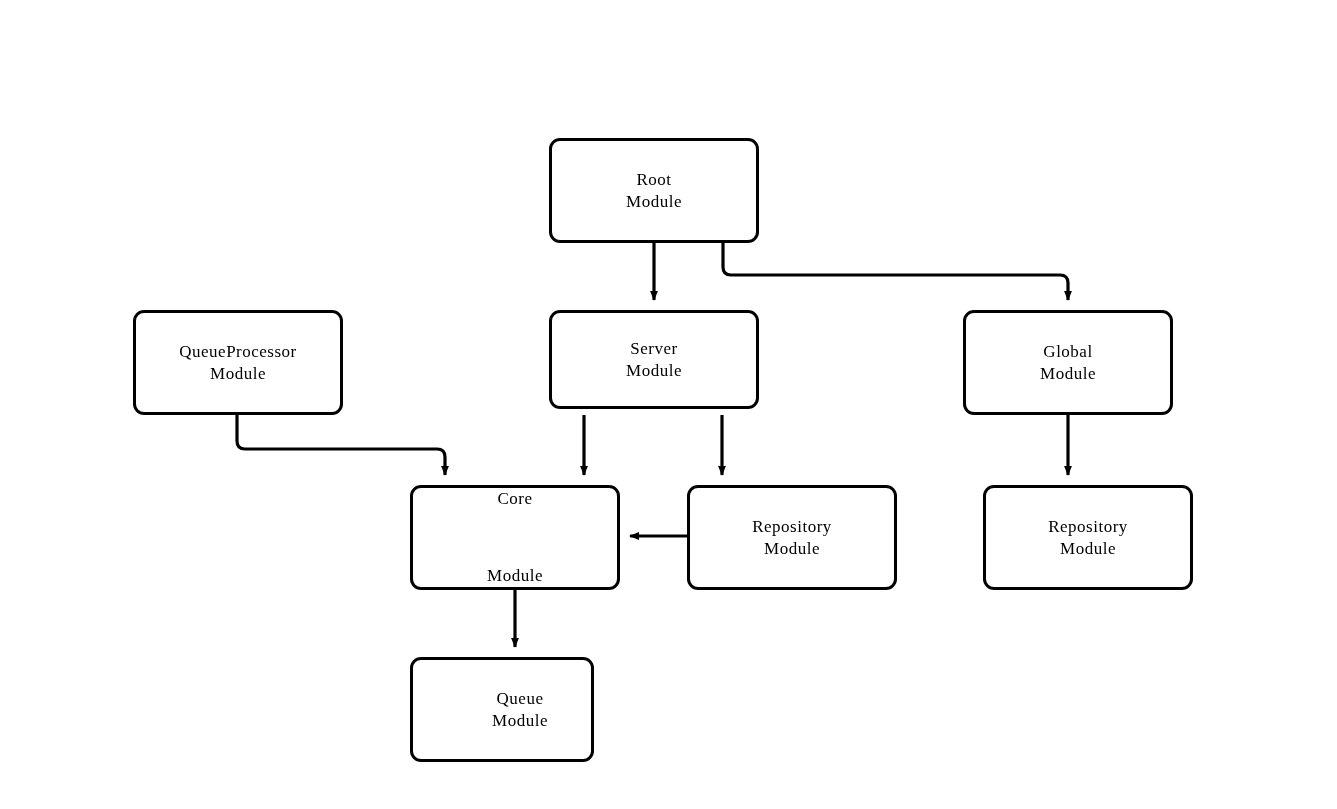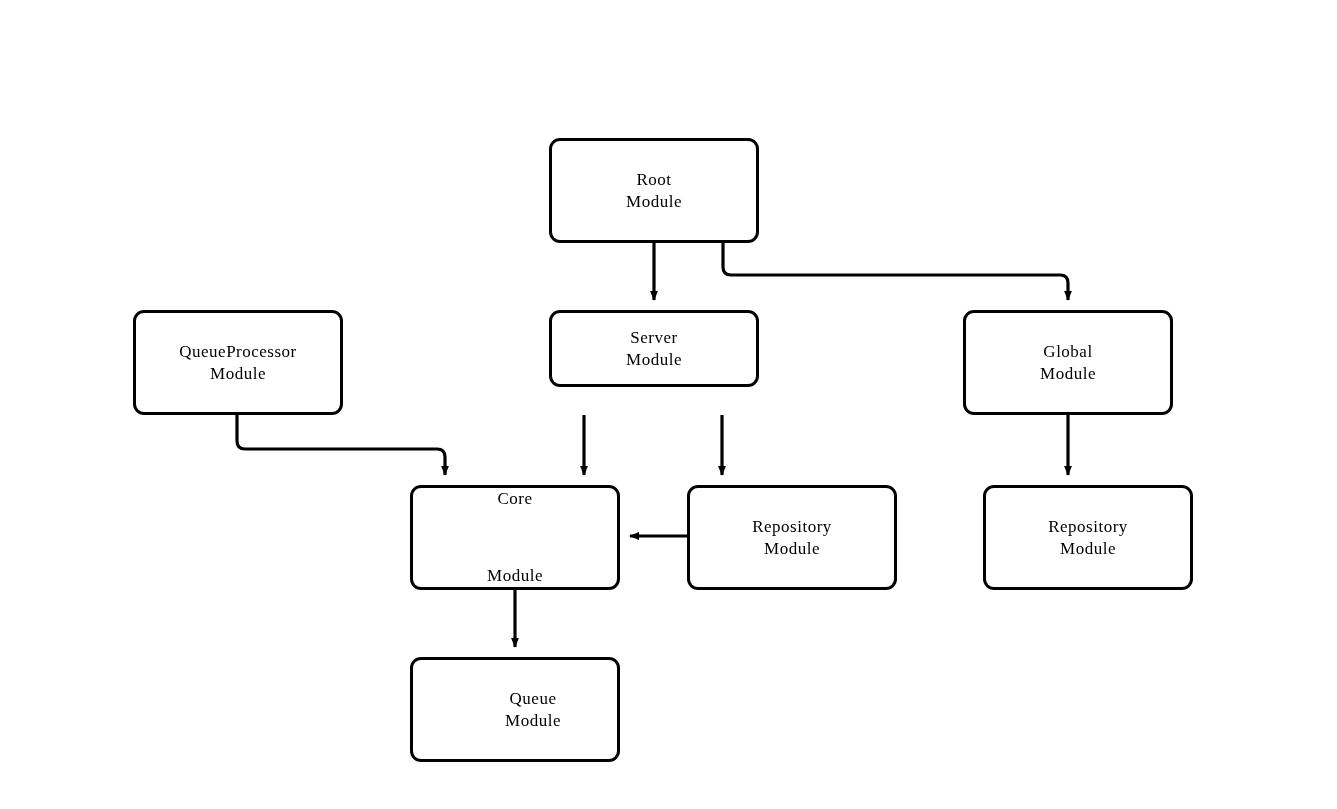--- a/index.html
+++ b/index.html
@@ -75,21 +75,21 @@
   <div class="node-box" style="left:549px; top:94px; width:210px; height:105px;">
     <div class="node-line">Root</div>
     <div class="node-line">Module</div>
   </div>
 
   <div class="node-box" style="left:133px; top:266px; width:210px; height:105px;">
     <div class="node-line">QueueProcessor</div>
     <div class="node-line">Module</div>
   </div>
 
-  <div class="node-box" style="left:549px; top:266px; width:210px; height:77px;">
+  <div class="node-box" style="left:549px; top:266px; width:210px; height:99px;">
     <div class="node-line">Server</div>
     <div class="node-line">Module</div>
   </div>
 
   <div class="node-box" style="left:963px; top:266px; width:210px; height:105px;justify-content:center;">
     <div class="node-line">Global</div>
     <div class="node-line">Module</div>
   </div>
 
   <div class="node-box" style="left:410px; top:441px; width:210px; height:105px;justify-content:space-between;">
@@ -100,18 +100,18 @@
   <div class="node-box" style="left:687px; top:441px; width:210px; height:105px;">
     <div class="node-line">Repository</div>
     <div class="node-line">Module</div>
   </div>
 
   <div class="node-box" style="left:983px; top:441px; width:210px; height:105px;">
     <div class="node-line">Repository</div>
     <div class="node-line">Module</div>
   </div>
 
-  <div class="node-box" style="left:410px; top:613px; width:210px; height:105px;padding-left:36px;">
+  <div class="node-box" style="left:410px; top:613px; width:184px; height:105px;padding-left:36px;">
     <div class="node-line">Queue</div>
     <div class="node-line">Module</div>
   </div>
 
 </div>
 
 </body></html>

